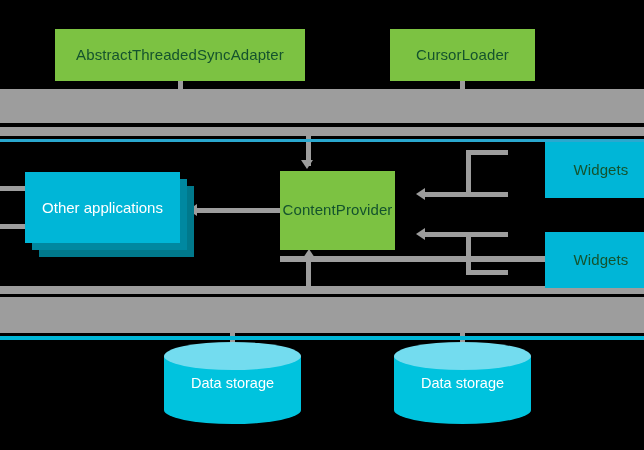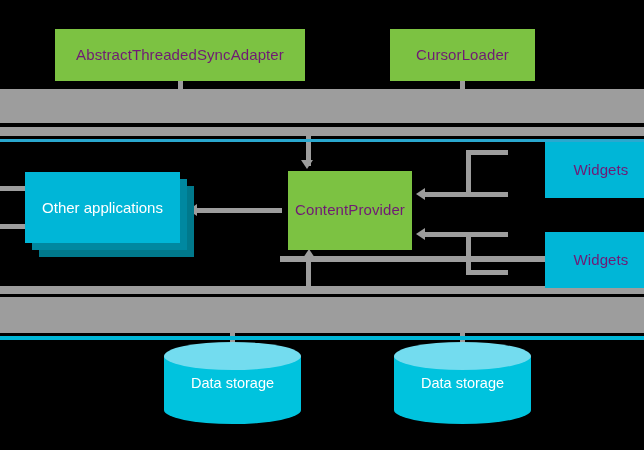--- a/index.html
+++ b/index.html
@@ -15,21 +15,21 @@
     background:#000000;
     overflow:hidden;
   }
 
   
   .node{
     position:absolute;
     display:flex;
     align-items:center;
     justify-content:center;
-    color:#701a75;
+    color:#14532d;
     font-size:15px;
     font-weight:400;
     letter-spacing:.1px;
     text-align:center;
     line-height:1.1;
     box-sizing:border-box;
     z-index:30;
     user-select:none;
   }
   .green{ background:#7cc242; }
@@ -170,21 +170,21 @@
   </div>
 
   <div class="stack" style="left:25px;top:172px;width:169px;height:85px;">
     <div class="sheet s3" style="width:155px;height:71px;"></div>
     <div class="sheet s2" style="width:155px;height:71px;"></div>
     <div class="sheet s1" style="width:155px;height:71px;text-align:right;">
       <span>Other applications</span>
     </div>
   </div>
 
-  <div class="node green" style="left:288px;top:171px;width:124px;height:79px;">
+  <div class="node green" style="left:280px;top:171px;width:115px;height:79px;">
     <span>ContentProvider</span>
   </div>
 
   <div class="node cyan" style="left:505px;top:142px;width:112px;height:56px;">
     <span>Widgets</span>
   </div>
 
   <div class="node cyan" style="left:505px;top:232px;width:112px;height:56px;">
     <span>Widgets</span>
   </div>

